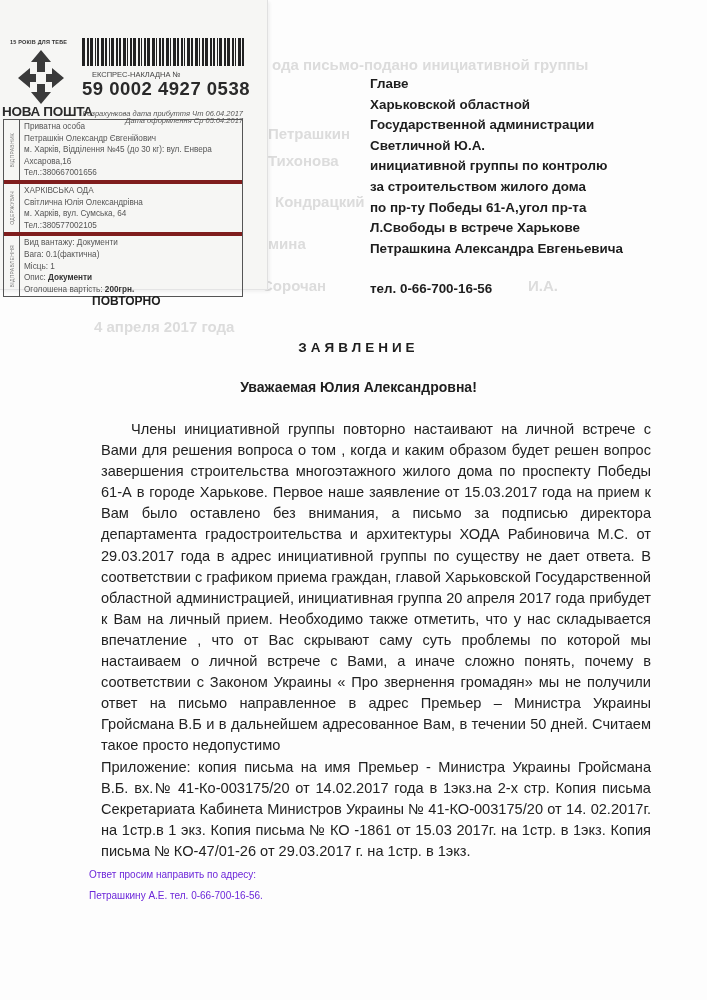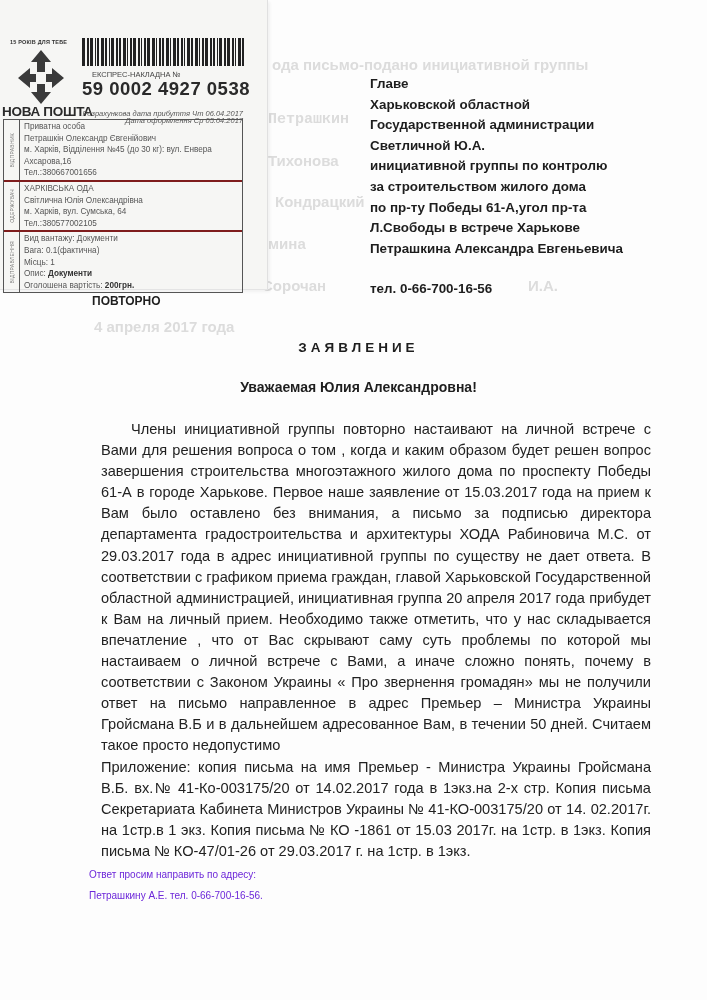--- a/index.html
+++ b/index.html
@@ -18,21 +18,21 @@
     .np-name { position: absolute; left: 2px; top: 104px; font-size: 13.5px; font-weight: bold; color: #2a2a2a; letter-spacing: -0.3px; }
     .barcode { position: absolute; left: 82px; top: 38px; width: 170px; height: 28px; display: flex; align-items: stretch; }
     .barcode span { display: block; background: #222; height: 100%; margin-right: 1.5px; }
     .waybill-label { position: absolute; left: 92px; top: 70px; font-size: 7.5px; color: #444; }
     .waybill-no { position: absolute; left: 82px; top: 78px; font-size: 18.5px; font-weight: bold; color: #2a2a2a; letter-spacing: 0.5px; }
     .date-line { position: absolute; right: 24px; font-size: 7.5px; color: #555; font-style: italic; white-space: nowrap; }
     .date1 { top: 100px; margin-top: 16px; }
     .date2 { top: 109px; }
 
     .lbl-table { position: absolute; left: 3px; top: 119px; width: 240px; border: 1px solid #555; }
-    .lbl-sec { display: flex; border-bottom: 2px solid #7f1d1d; }
+    .lbl-sec { display: flex; border-bottom: 4px solid #7f1d1d; }
     .lbl-sec:last-child { border-bottom: none; }
     .lbl-side { width: 16px; border-right: 1px solid #555; display: flex; align-items: center; justify-content: center; }
     .lbl-side span { writing-mode: vertical-rl; transform: rotate(180deg); font-size: 5px; color: #777; letter-spacing: 0.3px; white-space: nowrap; }
     .lbl-lines { flex: 1; padding: 1px 4px 1px 4px; }
     .lbl-lines div { font-size: 8.2px; line-height: 11.6px; color: #555; white-space: nowrap; }
     .lbl-lines b { color: #333; }
 
     
     .addressee { position: absolute; left: 370px; top: 74px; width: 330px; font-family: "Liberation Sans", sans-serif; font-weight: bold; font-size: 13.4px; line-height: 20.6px; color: #1e1e1e; }
     .addressee .tel { margin-top: 20px; }
@@ -47,21 +47,21 @@
     .body-text .att { text-indent: 0; }
 
     .reply { position: absolute; left: 89px; top: 864px; font-size: 10px; line-height: 21px; color: #6d28d9; }
   </style>
 </head>
 <body>
 
 <div class="page">
 
   <div class="ghost" style="left:272px; top:56px;">ода письмо-подано инициативной группы</div>
-  <div class="ghost" style="left:268px; top:111px;font-family:Liberation Mono, monospace;">Петрашкин</div>
+  <div class="ghost" style="left:268px; top:125px;">Петрашкин</div>
   <div class="ghost" style="left:268px; top:152px;">Тихонова</div>
   <div class="ghost" style="left:275px; top:193px;">Кондрацкий</div>
   <div class="ghost" style="left:268px; top:235px;">мина</div>
   <div class="ghost" style="left:262px; top:277px;">Сорочан</div>
   <div class="ghost" style="left:528px; top:277px;">И.А.</div>
   <div class="ghost" style="left:94px; top:318px;">4 апреля 2017 года</div>
 
   <div class="label">
     <div class="np-slogan">15 РОКІВ ДЛЯ ТЕБЕ</div>
     <svg class="np-logo" viewBox="0 0 50 60">

